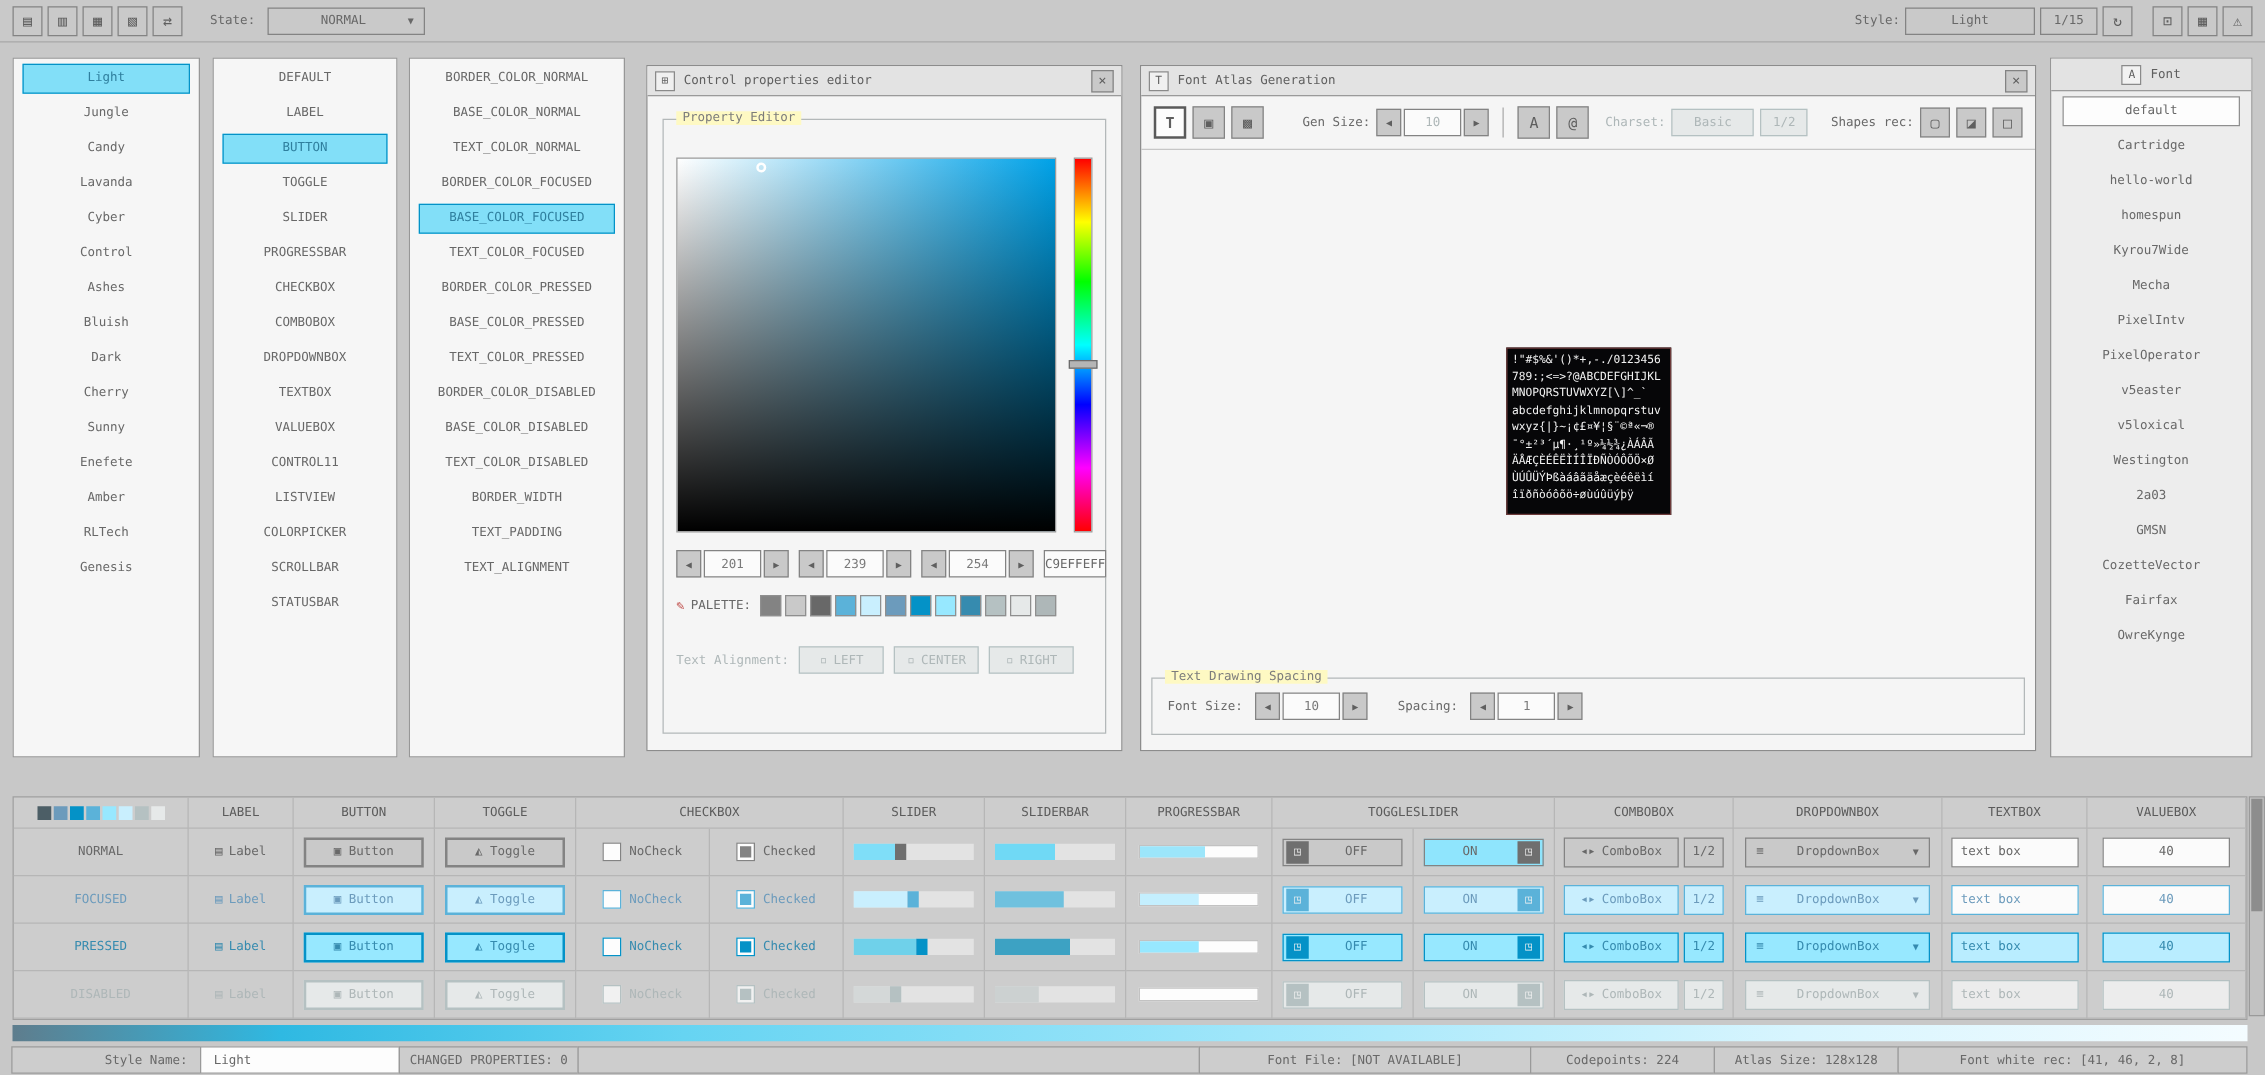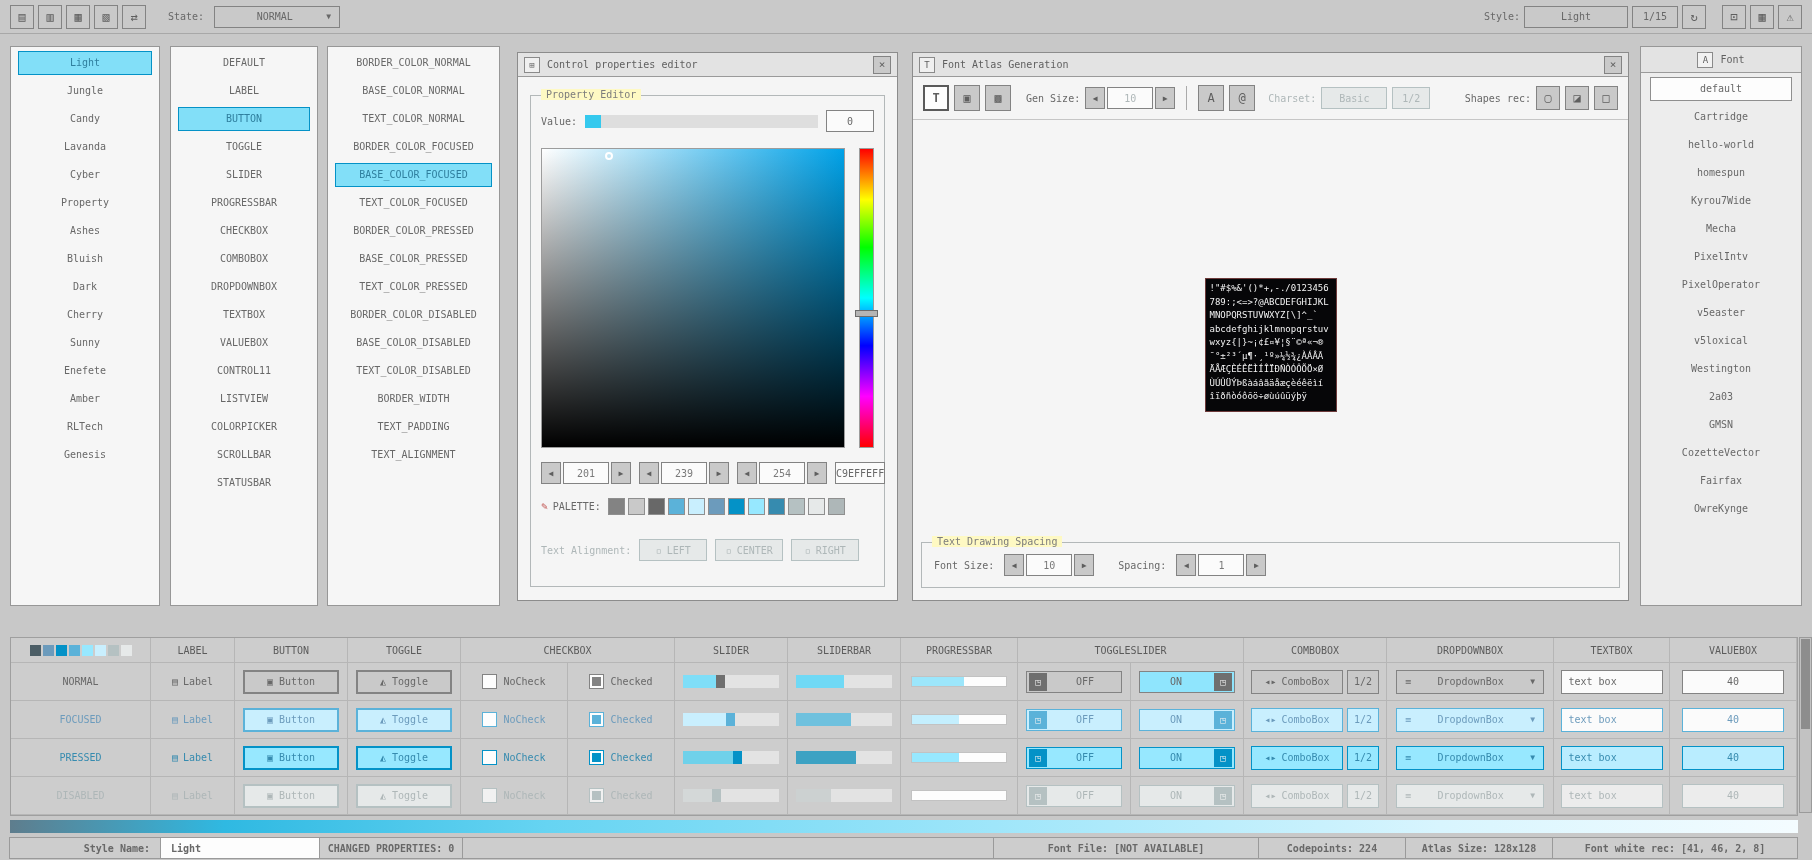--- a/index.html
+++ b/index.html
@@ -150,21 +150,21 @@
 
   #table-scrollbar { position:absolute; left:1799px; top:637px; width:13px; height:176px;
                      background:#c2c2c2; border:1px solid #9a9a9a; }
   #table-scrollbar .thumb { margin:1px; height:90px; background:#8d8d8d; }
 
   
   #grad { position:absolute; left:10px; top:820px; width:1788px; height:13px;
           background:linear-gradient(to right,#5e7d8d 0%,#2fb9e2 12%,#66d4f2 30%,#9fe6fa 55%,#d8f5fe 80%,#f4fcff 100%); }
   #status { position:absolute; left:10px; top:837px; width:1788px; height:22px; display:flex; }
   .seg { height:22px; border:1px solid #9a9a9a; background:#cdcdcd; display:flex; align-items:center;
-         justify-content:center; padding:0 10px; margin-left:-1px; white-space:nowrap;font-weight:bold; }
+         justify-content:center; padding:0 10px; margin-left:-1px; white-space:nowrap; }
   .seg.white { background:#fdfdfd; justify-content:flex-start; }
   .seg.fill { flex:1; }
 </style>
 </head>
 <body>
 
 <div id="toolbar">
   <div class="iconbtn">
       <span>▤</span>
     </div>
@@ -207,21 +207,21 @@
       <span>⚠</span>
     </div>
 </div>
 
 <div id="styles-panel" class="panel">
   <div class="li sel">Light</div>
   <div class="li">Jungle</div>
   <div class="li">Candy</div>
   <div class="li">Lavanda</div>
   <div class="li">Cyber</div>
-  <div class="li">Property</div>
+  <div class="li">Control</div>
   <div class="li">Ashes</div>
   <div class="li">Bluish</div>
   <div class="li">Dark</div>
   <div class="li">Cherry</div>
   <div class="li">Sunny</div>
   <div class="li">Enefete</div>
   <div class="li">Amber</div>
   <div class="li">RLTech</div>
   <div class="li">Genesis</div>
 </div>
@@ -266,27 +266,20 @@
 <div id="prop-editor" class="window">
   <div class="titlebar">
     <span class="t-icon">⊞</span>
     <span>Control properties editor</span>
     <span class="closebtn">
         <span>×</span>
       </span>
   </div>
   <div id="pe-group" class="group">
     <span class="glabel">Property Editor</span>
-    <div class="val-row">
-      <span>Value:</span>
-      <div class="val-slider">
-          <div class="val-fill"></div>
-        </div>
-      <div class="val-box">0</div>
-    </div>
     <div class="cp-row">
       <div class="cp-square">
         <div class="cp-marker"></div>
       </div>
       <div class="cp-hue">
         <div class="cp-hue-handle"></div>
       </div>
     </div>
     <div class="rgb-row">
       <div class="spin">
@@ -363,21 +356,21 @@
   <div id="fa-toolbar">
     <div class="iconbtn tb active">
         <span>T</span>
       </div>
     <div class="iconbtn tb">
         <span>▣</span>
       </div>
     <div class="iconbtn tb">
         <span>▩</span>
       </div>
-    <span style="margin-left:10px">Gen Size:</span>
+    <span style="margin-left:26px">Gen Size:</span>
     <div class="spin">
       <span class="sbtn">
           <span>◀</span>
         </span>
       <span class="sval dimtxt">10</span>
       <span class="sbtn">
           <span>▶</span>
         </span>
     </div>
     <div class="vdiv"></div>
@@ -829,14 +822,14 @@
 <div id="grad"></div>
 
 <div id="status">
   <div class="seg" style="width:152px;justify-content:flex-end">Style Name:</div>
   <div class="seg white" style="width:160px">Light</div>
   <div class="seg" style="width:144px">CHANGED PROPERTIES: 0</div>
   <div class="seg fill"></div>
   <div class="seg" style="width:266px">Font File: [NOT AVAILABLE]</div>
   <div class="seg" style="width:148px">Codepoints: 224</div>
   <div class="seg" style="width:148px">Atlas Size: 128x128</div>
-  <div class="seg" style="width:246px">Font white rec: [41, 46, 2, 8]</div>
+  <div class="seg" style="width:280px">Font white rec: [41, 46, 2, 8]</div>
 </div>
 
 </body></html>

